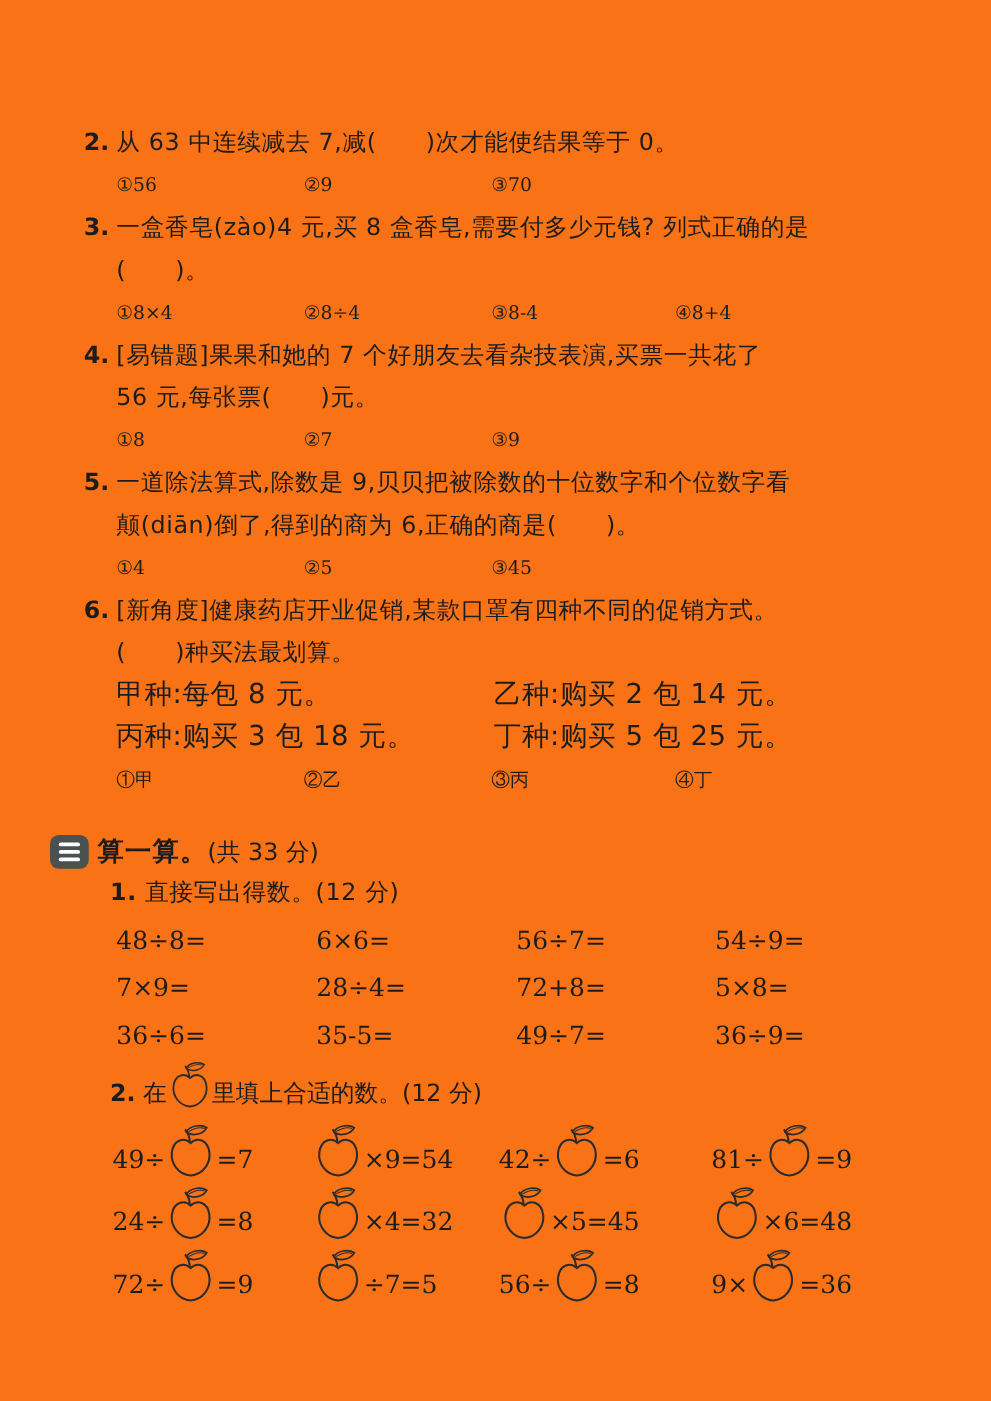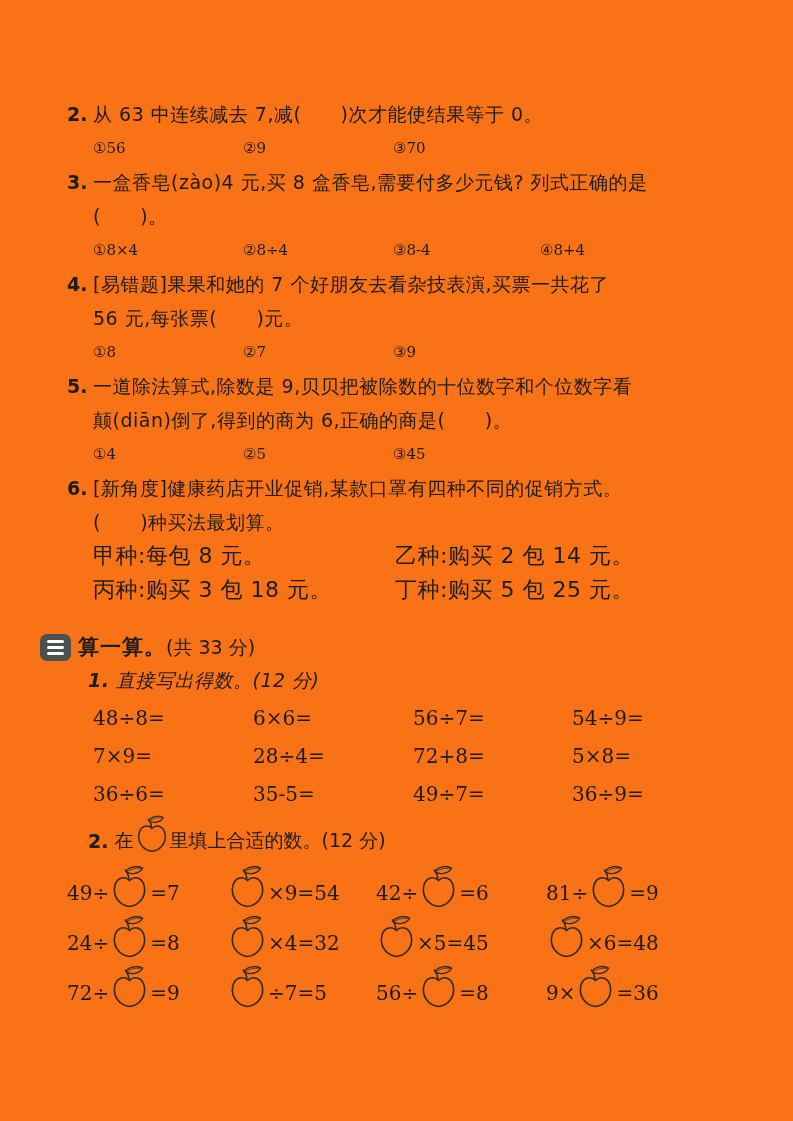--- a/index.html
+++ b/index.html
@@ -24,28 +24,28 @@
   .promo{position:absolute;top:0;line-height:34px;white-space:pre;letter-spacing:.5px;}
   .promo.p1{left:0}.promo.p2{left:302px}
   
   .section-header{display:flex;align-items:flex-end;margin-left:-27px;height:34px;margin-top:20px;}
   .sec-icon{width:31px;height:27px;background:#4b5150;border-radius:7px;
     display:inline-flex;flex-direction:column;justify-content:center;align-items:center;gap:3px;flex:0 0 auto;}
   .sec-icon .bar{width:17px;height:3px;background:#ffffff;border-radius:2px;}
   .sec-title{font-weight:bold;font-size:21px;margin-left:7px;letter-spacing:1px;}
   .sec-score{font-size:19px;white-space:pre;}
   
-  .sub-title{margin-left:21px;height:38px;line-height:38px;font-size:19px;letter-spacing:.5px;white-space:pre;font-style:italic;}
+  .sub-title{margin-left:21px;height:38px;line-height:38px;font-size:19px;letter-spacing:.5px;white-space:pre;}
   .sub-num{font-weight:bold;}
   .arith-row{position:relative;margin-left:26px;height:38px;line-height:38px;
     font-size:20px;font-family:"DejaVu Serif","Liberation Serif",serif;}
   .acell{position:absolute;top:0;white-space:pre;}
   .c1{left:0}.c2{left:160px}.c3{left:320px}.c4{left:479px}
   .fill-title{height:55px;display:flex;align-items:center;white-space:pre;margin-left:21px;font-size:19px;}
-  .fill-row{position:relative;height:50px;
+  .fill-row{position:relative;margin-left:23px;height:50px;
     font-size:20px;font-family:"DejaVu Serif","Liberation Serif",serif;}
   .fcell{position:absolute;top:0;height:50px;display:flex;align-items:center;white-space:pre;}
   .f1{left:0}.f2{left:160px}.f3{left:309px}.f4{left:479px}
   .apple{width:41px;height:48px;flex:0 0 auto;transform:translateY(-5px);}
   .title-apple{width:36px;height:42px;transform:translateY(-6px);}
   .svg-defs{position:absolute;width:0;height:0;overflow:hidden;}
 </style>
 </head>
 <body>
 
@@ -105,20 +105,26 @@
       <div class="line"><span class="qnum">6.</span><span>[新角度]健康药店开业促销,某款口罩有四种不同的促销方式。</span></div>
       <div class="line">(      )种买法最划算。</div>
       <div class="promo-row">
         <span class="promo p1">甲种:每包 8 元。</span>
         <span class="promo p2">乙种:购买 2 包 14 元。</span>
       </div>
       <div class="promo-row">
         <span class="promo p1">丙种:购买 3 包 18 元。</span>
         <span class="promo p2">丁种:购买 5 包 25 元。</span>
       </div>
+      <div class="opts">
+        <span class="opt o1">①甲</span>
+        <span class="opt o2">②乙</span>
+        <span class="opt o3">③丙</span>
+        <span class="opt o4">④丁</span>
+      </div>
     </div>
 
     <div class="section-header">
       <span class="sec-icon">
           <i class="bar"></i>
           <i class="bar"></i>
           <i class="bar"></i>
         </span>
       <span class="sec-title">算一算。</span>
       <span class="sec-score">(共 33 分)</span>

